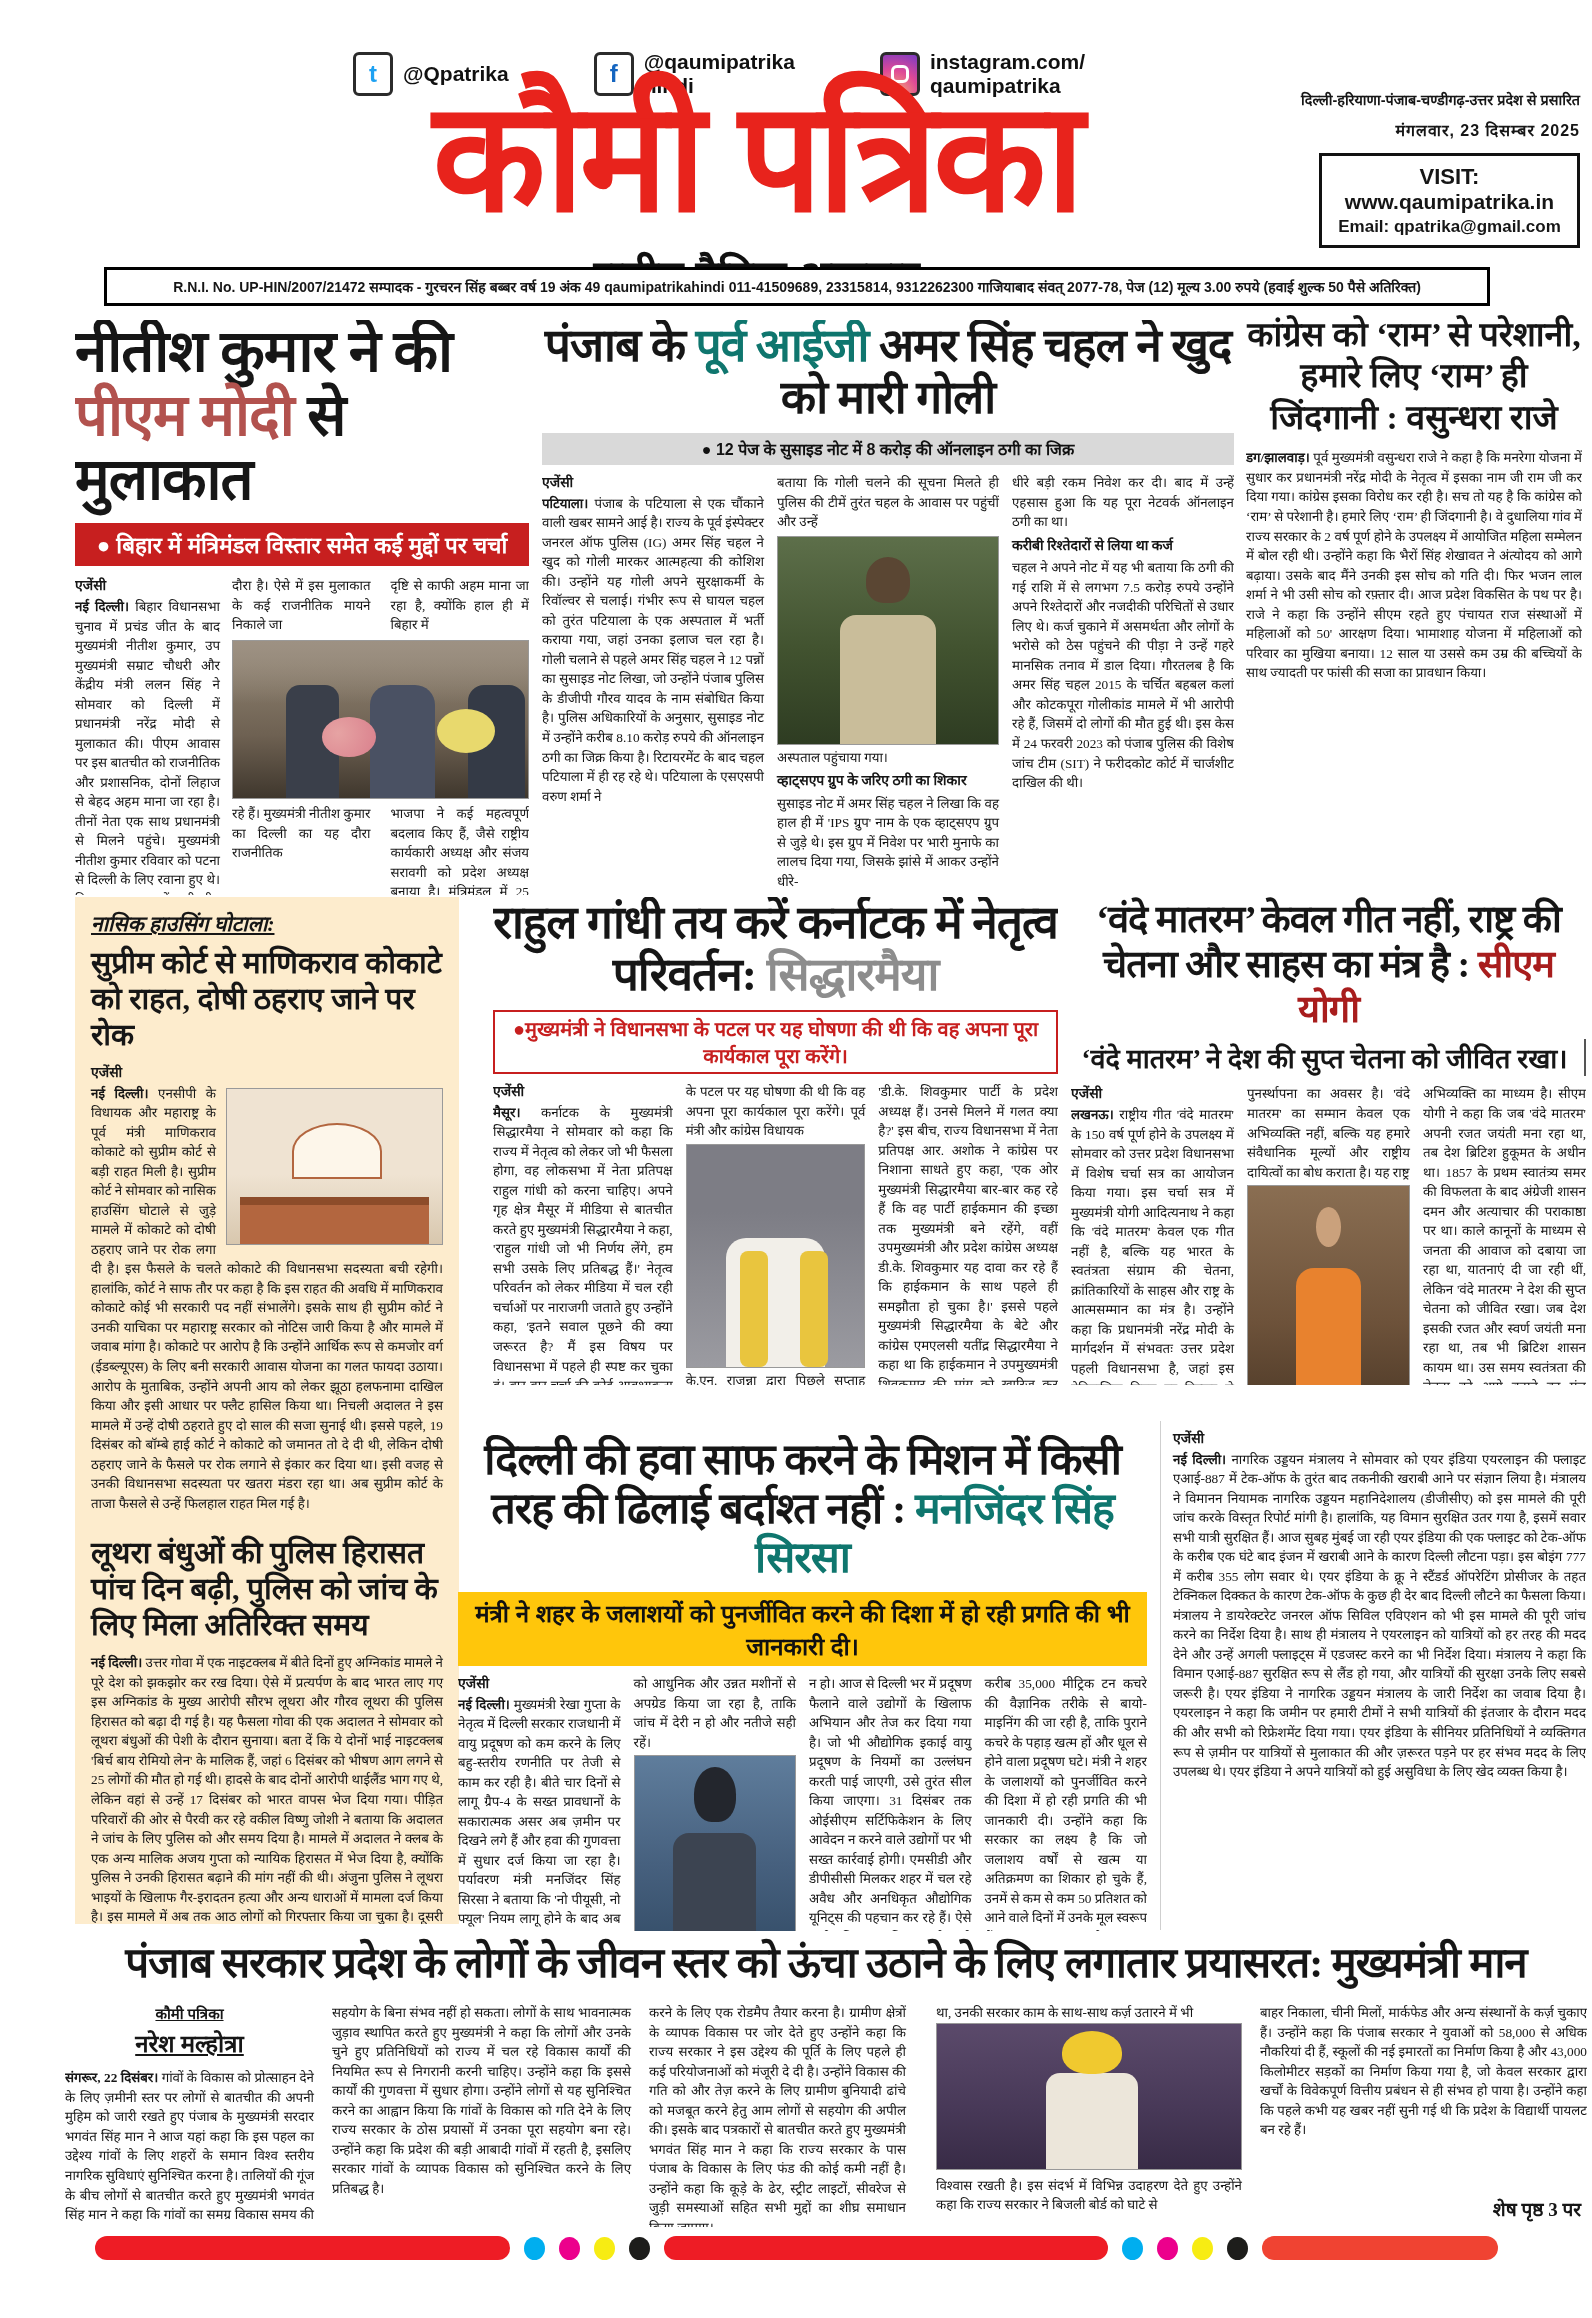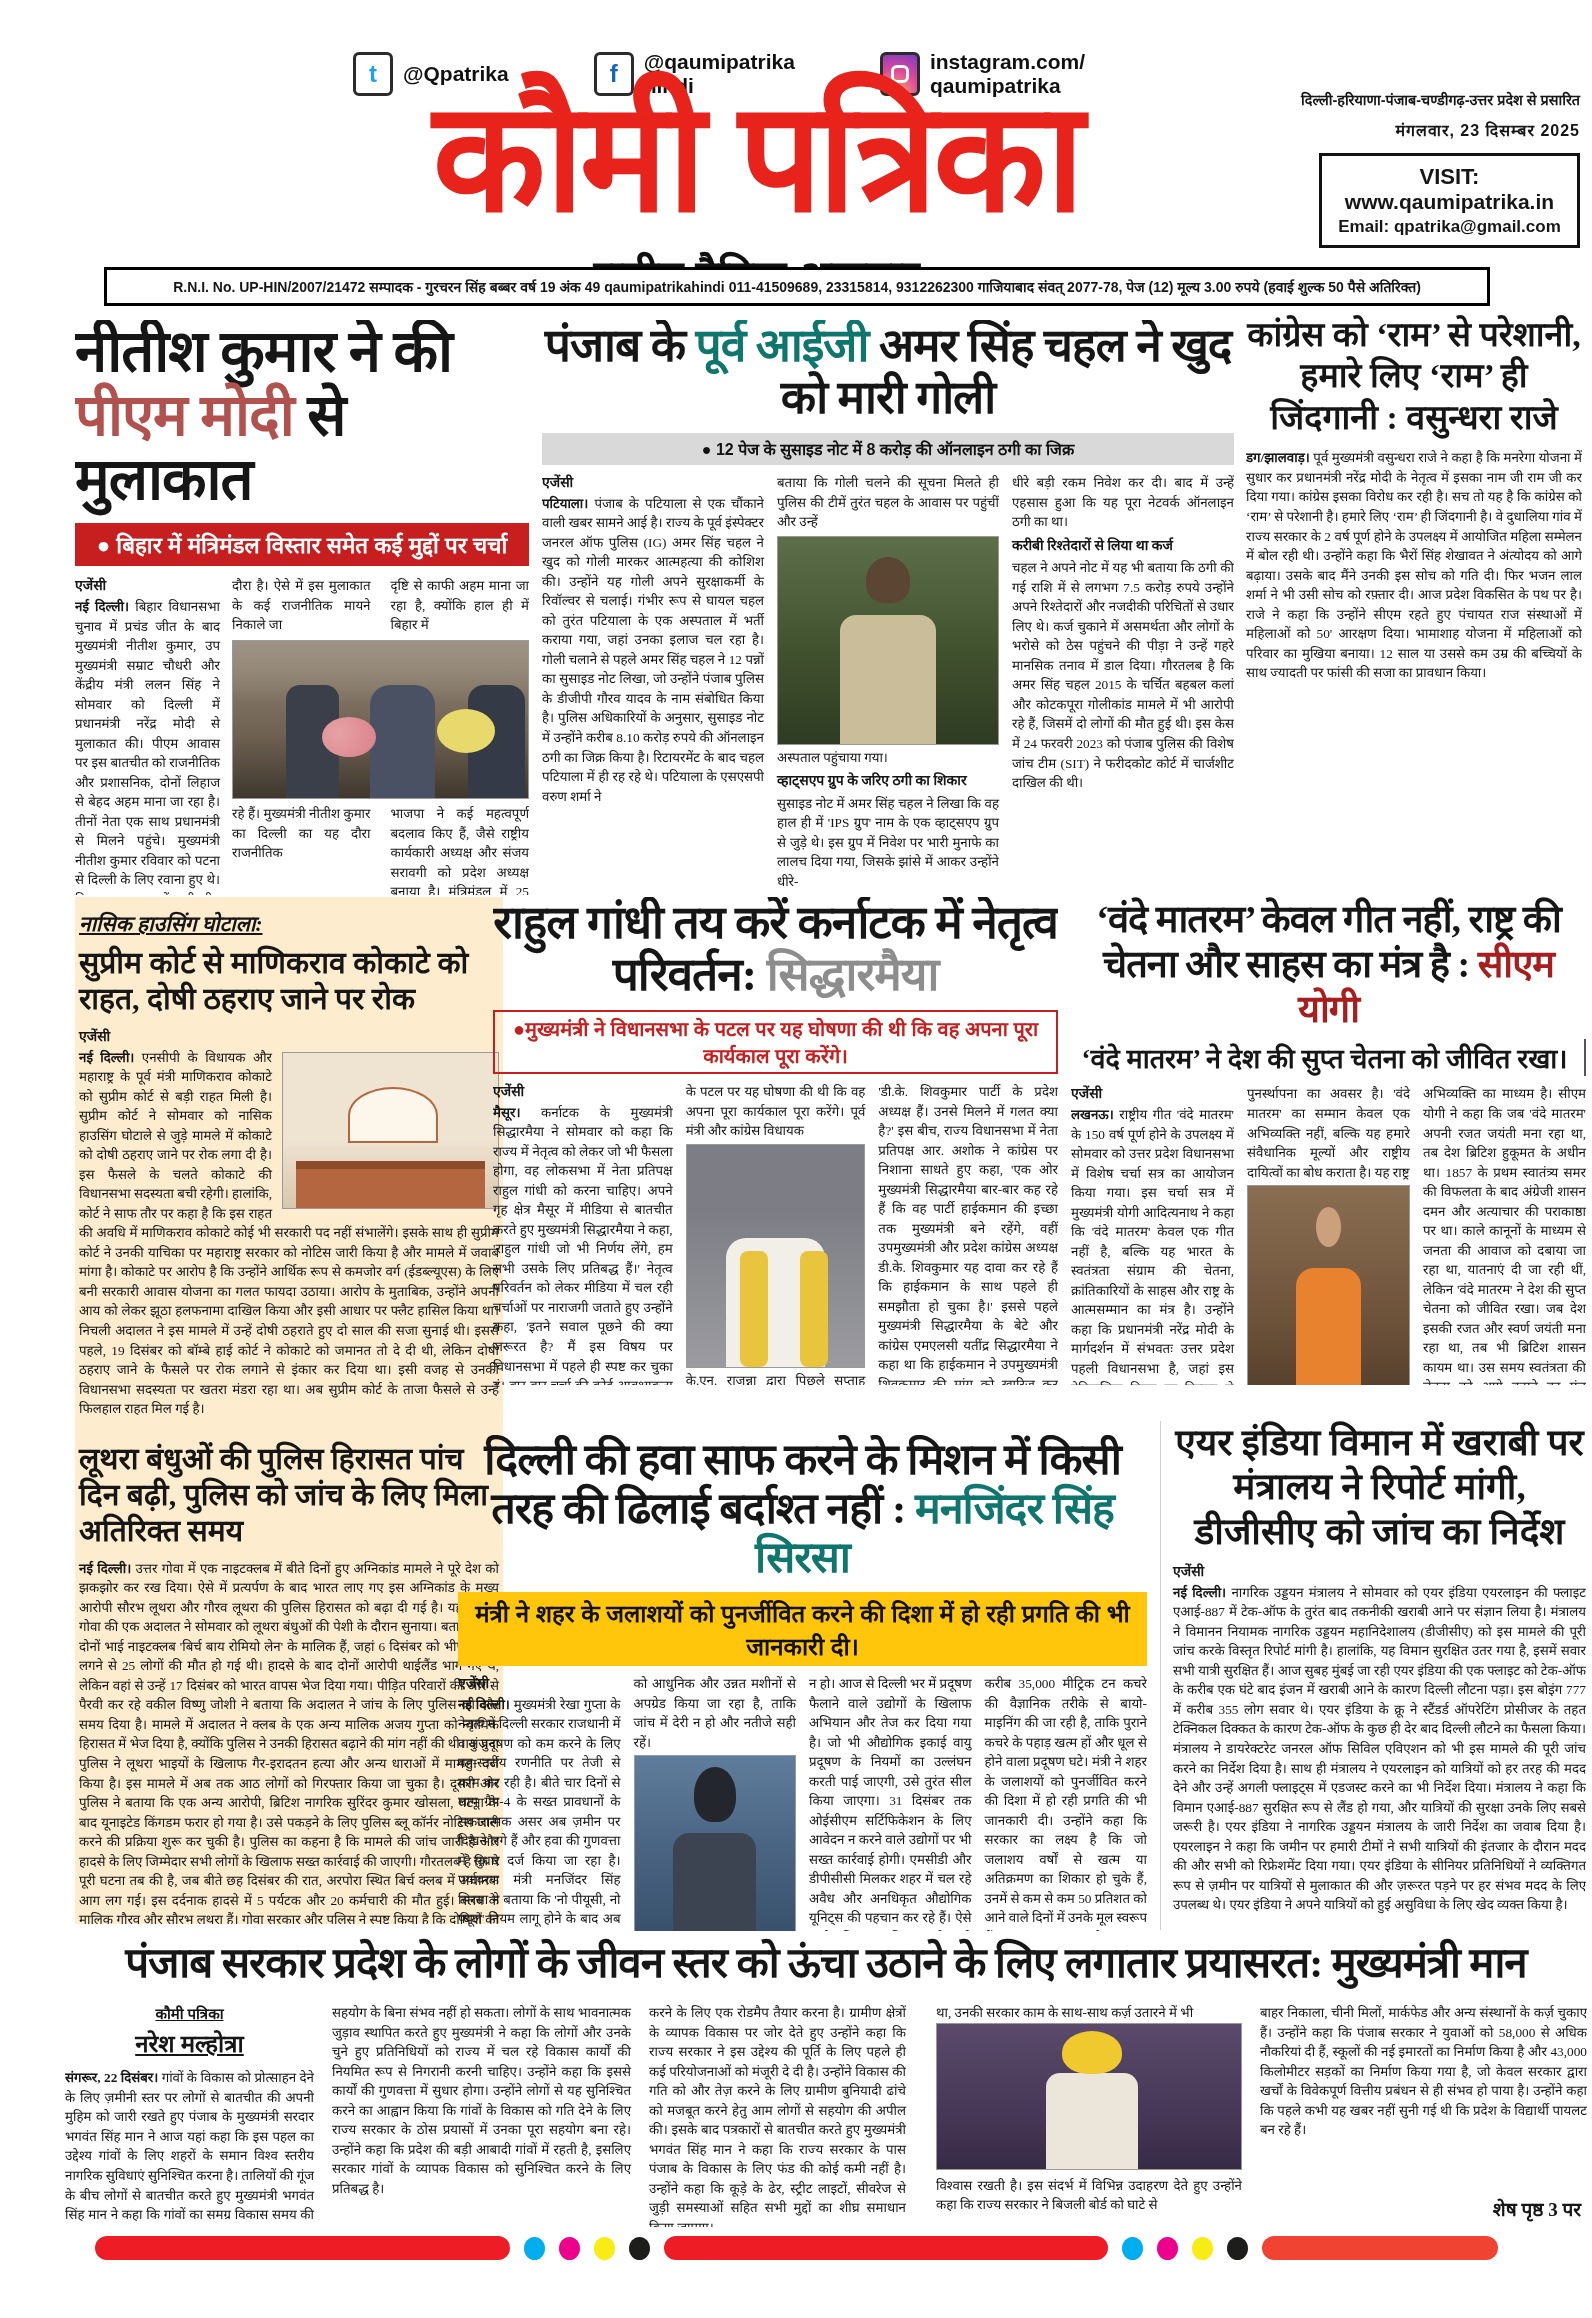--- a/index.html
+++ b/index.html
@@ -80,22 +80,22 @@
   .st-nitish .photo { height:159px; margin:5px 0; }
   .st-amar { left:542px; top:320px; width:692px; height:575px; }
   .st-amar h1 { font-size:46px; line-height:1.12; font-weight:900; text-align:center; letter-spacing:-1px; }
   .graybar { margin:10px 0 8px; background:#d9d9d9; color:#111; font-weight:bold; font-size:16px;
     text-align:center; padding:5px 4px; font-family:"Liberation Sans",sans-serif; }
   .st-amar .photo { height:209px; margin:4px 0 3px; }
   .st-vasu { left:1246px; top:314px; width:336px; height:581px; }
   .st-vasu h1 { font-size:34px; line-height:1.22; font-weight:900; text-align:center; }
   .st-vasu .bodytext { margin-top:10px; }
   
-  .cream { position:absolute; left:75px; top:897px; width:428px; height:1027px;
-    background:#fdeccd; padding:12px 4px; overflow:hidden; }
+  .cream { position:absolute; left:75px; top:897px; width:384px; height:1027px;
+    background:#fdeccd; padding:12px 16px; overflow:hidden; }
   .kicker { font-weight:bold; font-style:italic; font-size:21px; text-decoration:underline; }
   .cream h2 { font-size:30px; line-height:1.2; font-weight:900; margin:8px 0 10px; }
   .cream .photo { float:right; width:217px; height:157px; margin:4px 0 6px 10px; }
   .luthra-gap { margin-top:22px; }
   
   .st-rahul { left:493px; top:897px; width:565px; height:488px; }
   .st-rahul h1 { font-size:46px; line-height:1.12; font-weight:900; text-align:center; letter-spacing:-1px; }
   .redbox { margin:10px 0 8px; border:2px solid #c71f1f; color:#c71f1f; font-weight:bold; font-size:20px;
     padding:3px 6px; text-align:center; font-family:"Liberation Sans",sans-serif; }
   .st-rahul .photo { height:224px; margin:3px 0; }
@@ -303,21 +303,20 @@
         <div>को आधुनिक और उन्नत मशीनों से अपग्रेड किया जा रहा है, ताकि जांच में देरी न हो और नतीजे सही रहें।</div>
         <div class="photo ph-sirsa"></div>
 
       </div>
       <div>न हो। आज से दिल्ली भर में प्रदूषण फैलाने वाले उद्योगों के खिलाफ अभियान और तेज कर दिया गया है। जो भी औद्योगिक इकाई वायु प्रदूषण के नियमों का उल्लंघन करती पाई जाएगी, उसे तुरंत सील किया जाएगा। 31 दिसंबर तक ओईसीएम सर्टिफिकेशन के लिए आवेदन न करने वाले उद्योगों पर भी सख्त कार्रवाई होगी। एमसीडी और डीपीसीसी मिलकर शहर में चल रहे अवैध और अनधिकृत औद्योगिक यूनिट्स की पहचान कर रहे हैं। ऐसे सभी यूनिट्स बंद किए जाएंगे। मंत्री ने कहा, 'दिल्ली सरकार 100 प्रतिशत अनुपालन सुनिश्चित करने के लिए प्रतिबद्ध है।' सिरसा ने बताया कि धूल नियंत्रण के लिए सड़कों पर दिन-रात सफाई और पानी का छिड़काव किया जा रहा है। साथ ही लैंडफिल साइट्स पर रोजाना</div>
       <div>करीब 35,000 मीट्रिक टन कचरे की वैज्ञानिक तरीके से बायो-माइनिंग की जा रही है, ताकि पुराने कचरे के पहाड़ खत्म हों और धूल से होने वाला प्रदूषण घटे। मंत्री ने शहर के जलाशयों को पुनर्जीवित करने की दिशा में हो रही प्रगति की भी जानकारी दी। उन्होंने कहा कि सरकार का लक्ष्य है कि जो जलाशय वर्षों से खत्म या अतिक्रमण का शिकार हो चुके हैं, उनमें से कम से कम 50 प्रतिशत को आने वाले दिनों में उनके मूल स्वरूप में वापस लाया जाए। ये जलाशय धूल को कम करने और शहर के पर्यावरण को बेहतर बनाने में अहम भूमिका निभाते हैं। 'वर्क-फ्रॉम-होम निर्देशों को लेकर मंत्री ने साफ कहा कि ग्रैप-4 के तहत 50 प्रतिशत वर्क-फ्रॉम-होम का पालन न करने वाली निजी कंपनियों पर कार्रवाई होगी।</div>
     </div>
   </div>
 
   <div class="story st-air">
-    <h1>एयर इंडिया विमान में खराबी पर मंत्रालय ने रिपोर्ट मांगी, डीजीसीए को जांच का निर्देश</h1>
     <div class="bodytext">
       <div class="byline">एजेंसी</div>
       <strong>नई दिल्ली।</strong>
       <span>नागरिक उड्डयन मंत्रालय ने सोमवार को एयर इंडिया एयरलाइन की फ्लाइट एआई-887 में टेक-ऑफ के तुरंत बाद तकनीकी खराबी आने पर संज्ञान लिया है। मंत्रालय ने विमानन नियामक नागरिक उड्डयन महानिदेशालय (डीजीसीए) को इस मामले की पूरी जांच करके विस्तृत रिपोर्ट मांगी है। हालांकि, यह विमान सुरक्षित उतर गया है, इसमें सवार सभी यात्री सुरक्षित हैं। आज सुबह मुंबई जा रही एयर इंडिया की एक फ्लाइट को टेक-ऑफ के करीब एक घंटे बाद इंजन में खराबी आने के कारण दिल्ली लौटना पड़ा। इस बोइंग 777 में करीब 355 लोग सवार थे। एयर इंडिया के क्रू ने स्टैंडर्ड ऑपरेटिंग प्रोसीजर के तहत टेक्निकल दिक्कत के कारण टेक-ऑफ के कुछ ही देर बाद दिल्ली लौटने का फैसला किया। मंत्रालय ने डायरेक्टरेट जनरल ऑफ सिविल एविएशन को भी इस मामले की पूरी जांच करने का निर्देश दिया है। साथ ही मंत्रालय ने एयरलाइन को यात्रियों को हर तरह की मदद देने और उन्हें अगली फ्लाइट्स में एडजस्ट करने का भी निर्देश दिया। मंत्रालय ने कहा कि विमान एआई-887 सुरक्षित रूप से लैंड हो गया, और यात्रियों की सुरक्षा उनके लिए सबसे जरूरी है। एयर इंडिया ने नागरिक उड्डयन मंत्रालय के जारी निर्देश का जवाब दिया है। एयरलाइन ने कहा कि जमीन पर हमारी टीमों ने सभी यात्रियों की इंतजार के दौरान मदद की और सभी को रिफ्रेशमेंट दिया गया। एयर इंडिया के सीनियर प्रतिनिधियों ने व्यक्तिगत रूप से ज़मीन पर यात्रियों से मुलाकात की और ज़रूरत पड़ने पर हर संभव मदद के लिए उपलब्ध थे। एयर इंडिया ने अपने यात्रियों को हुई असुविधा के लिए खेद व्यक्त किया है।</span>
     </div>
   </div>
 
   <div class="story st-mann">
     <h1>पंजाब सरकार प्रदेश के लोगों के जीवन स्तर को ऊंचा उठाने के लिए लगातार प्रयासरत:  मुख्यमंत्री मान</h1>
     <div class="mann-cols bodytext">

